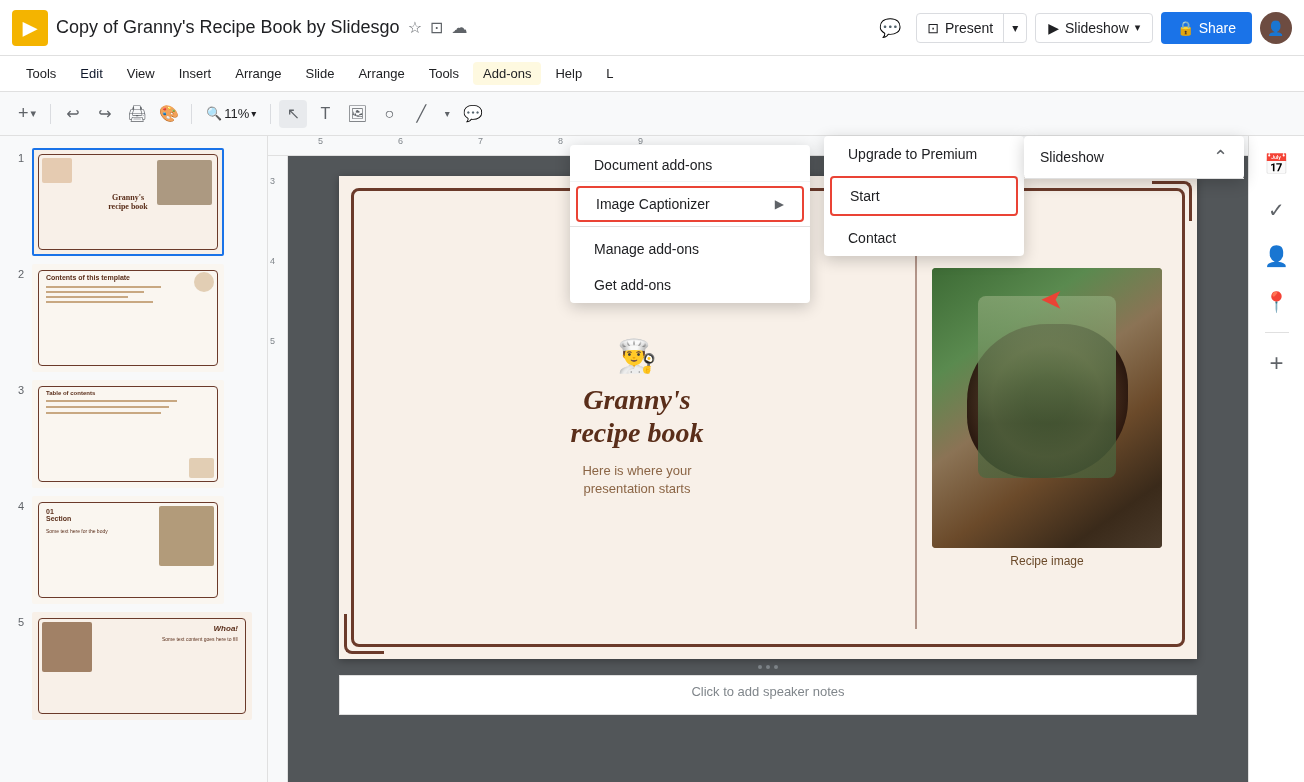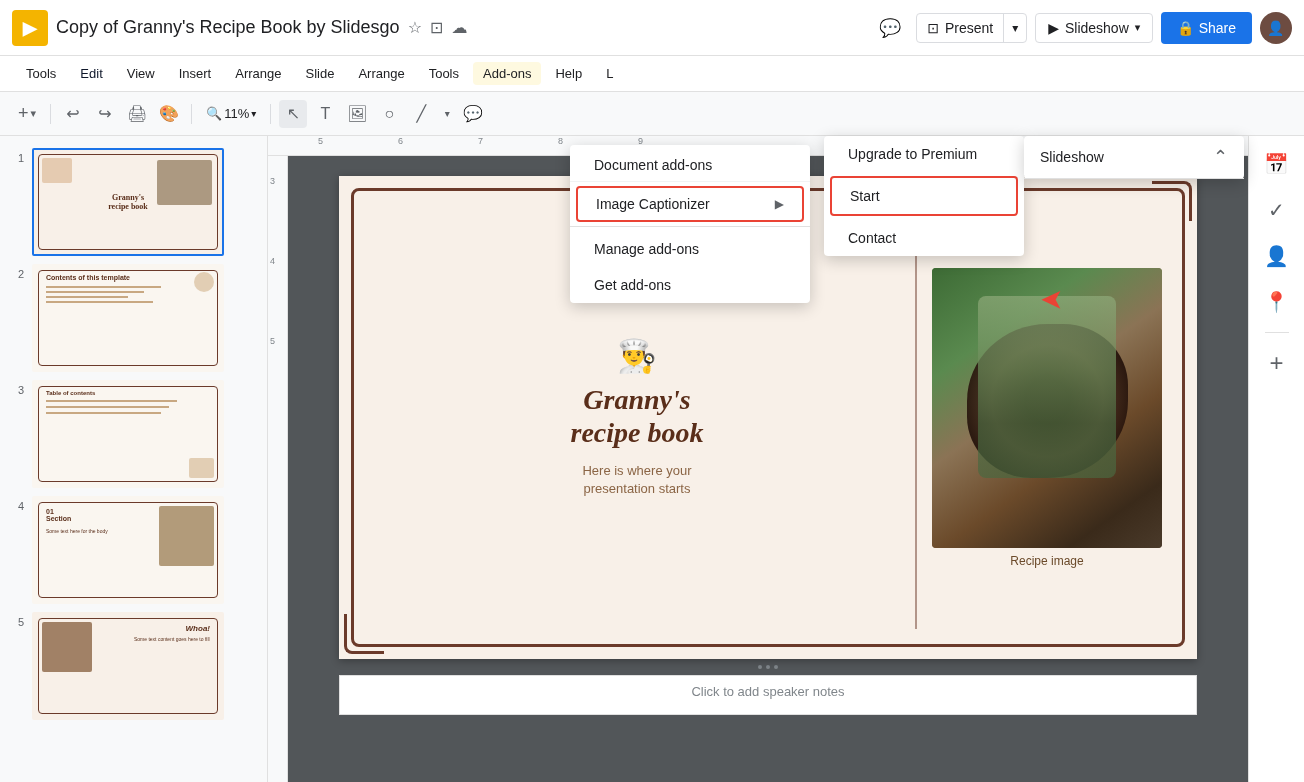--- a/index.html
+++ b/index.html
@@ -133,21 +133,21 @@
           <div style="position:absolute;top:4px;left:4px;right:4px;bottom:4px;border:1.5px solid #6b3a2a;border-radius:4px;"></div>
           <div style="position:absolute;top:10px;left:12px;font-size:7px;color:#5a2e1a;font-weight:bold;">01<br>Section</div>
           <div style="position:absolute;top:30px;left:12px;right:50px;font-size:5px;color:#5a2e1a;">Some text here for the body</div>
           <div style="position:absolute;top:8px;right:8px;width:55px;height:60px;background:#a0845c;border-radius:2px;opacity:0.8;"></div>
         </div>
       </div>
     </div>
 
     <div style="display:flex;align-items:flex-start;padding:4px 8px;cursor:pointer;gap:8px;">
       <span style="font-size:11px;color:#5f6368;width:16px;text-align:right;margin-top:4px;">5</span>
-      <div style="width:192px;height:108px;background:#f8f0e8;border:2px solid transparent;border-radius:2px;overflow:hidden;position:relative;">
+      <div style="width:220px;height:108px;background:#f8f0e8;border:2px solid transparent;border-radius:2px;overflow:hidden;position:relative;">
         <div style="width:100%;height:100%;background:#f8f0e8;position:relative;">
           <div style="position:absolute;top:4px;left:4px;right:4px;bottom:4px;border:1.5px solid #6b3a2a;border-radius:4px;"></div>
           <div style="position:absolute;top:8px;left:8px;width:50px;height:50px;background:#8b6545;border-radius:2px;opacity:0.8;"></div>
           <div style="position:absolute;top:10px;right:12px;font-size:8px;color:#5a2e1a;font-style:italic;font-weight:bold;">Whoa!</div>
           <div style="position:absolute;top:22px;right:8px;font-size:5px;color:#5a2e1a;width:80px;">Some text content goes here to fill</div>
         </div>
       </div>
     </div>
   </div>
 

